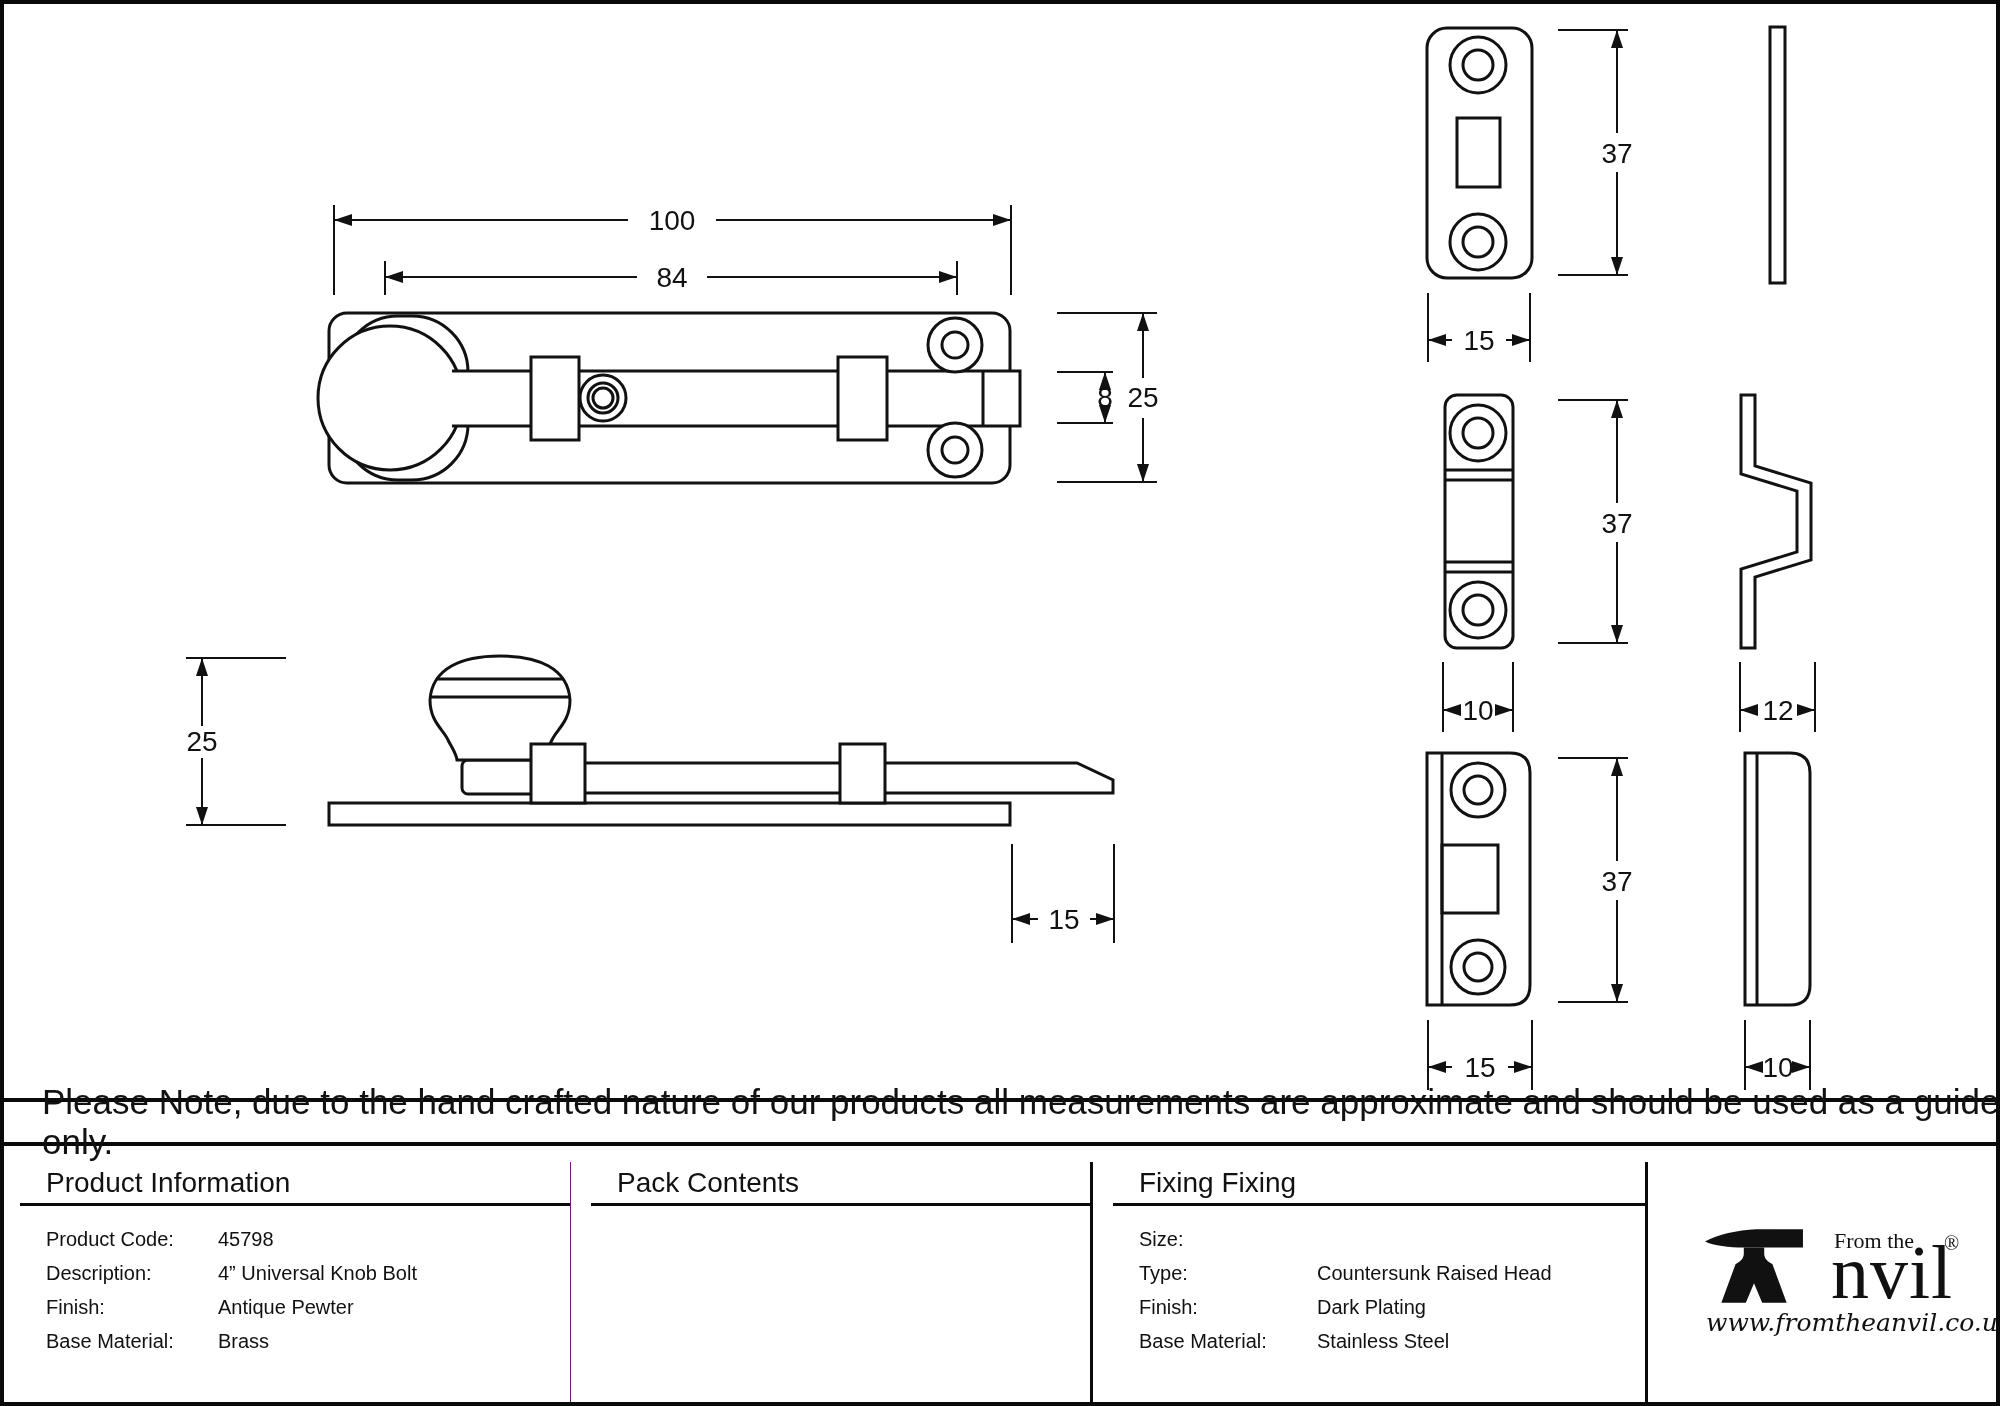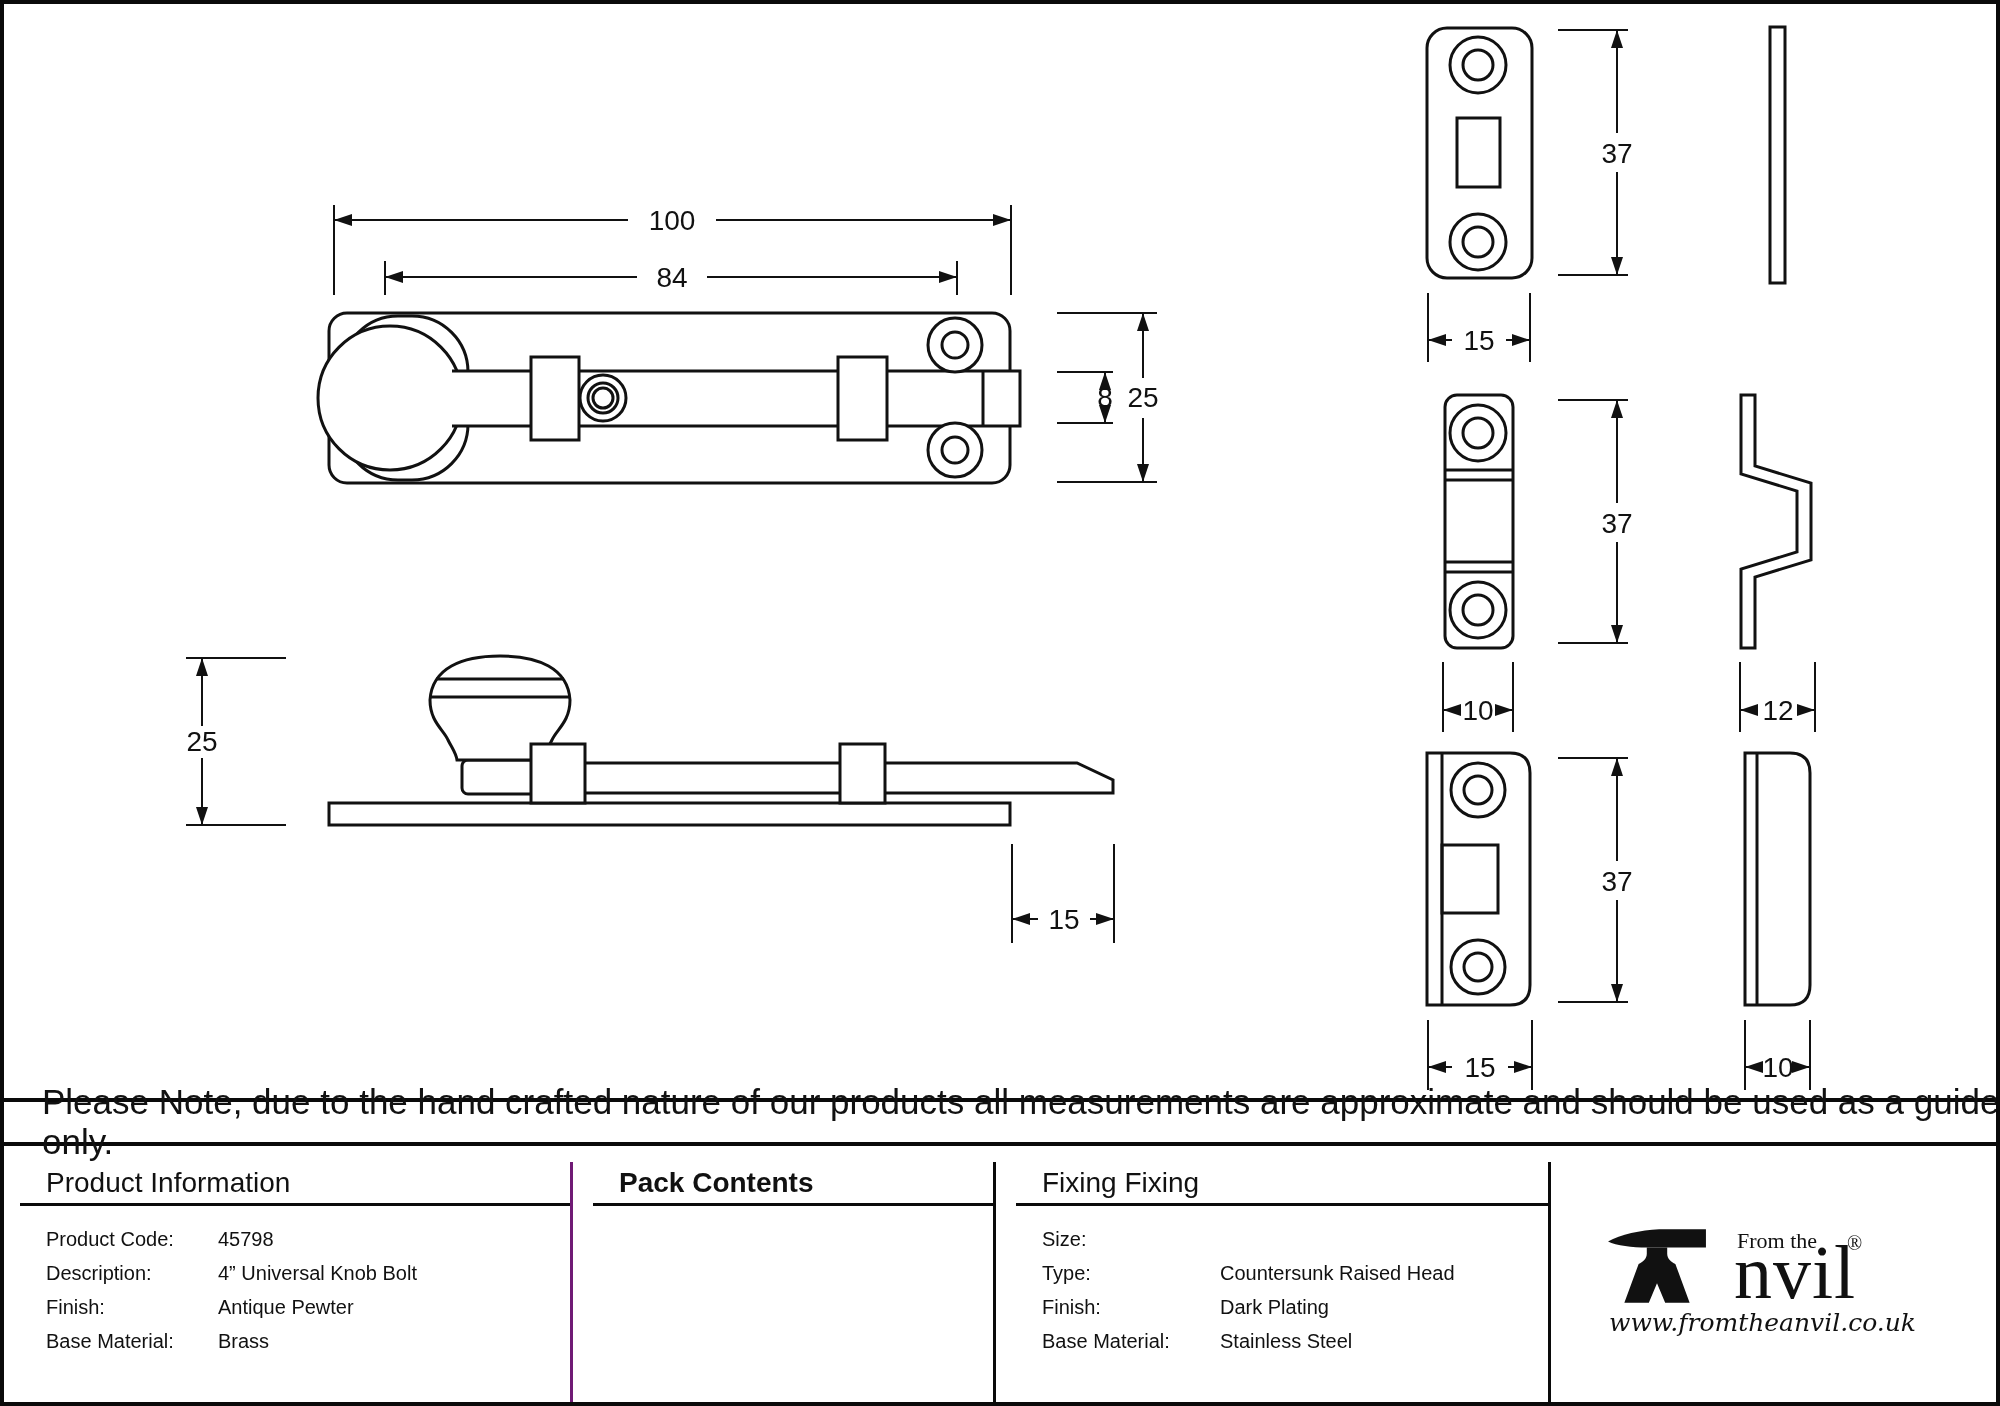--- a/index.html
+++ b/index.html
@@ -11,21 +11,21 @@
   .lnw { stroke:#111; stroke-width:3; fill:#fff; }
   .dim { stroke:#111; stroke-width:2; fill:none; }
   .arr { fill:#111; stroke:none; }
   .dtx { font-family:"Liberation Sans",sans-serif; font-size:28px; fill:#111; }
   .note-bar { position:absolute; left:0; right:0; top:1098px; height:48px; box-sizing:border-box;
               border-top:4px solid #0a0a0a; border-bottom:4px solid #0a0a0a;
               display:flex; align-items:center; padding-left:42px; font-size:35px; }
   .tbl { position:absolute; left:0; right:0; top:1162px; bottom:4px; display:flex; }
   .col { box-sizing:border-box; position:relative;padding-left:20px; }
   .c1 { width:570px; }
-  .c2 { width:423px; border-left:3px solid #701a75;font-weight:bold; }
+  .c2 { width:520px; border-left:1px solid #701a75; }
   .c3 { width:555px; border-left:3px solid #0a0a0a; }
   .c4 { flex:1; border-left:3px solid #0a0a0a; }
   .hdr { height:44px; box-sizing:border-box; border-bottom:3px solid #0a0a0a;
          display:flex; align-items:center; padding-left:26px; font-size:28px; }
   .bdy { padding:16px 0 0 26px; font-size:20px; }
   .kv { height:34px; line-height:34px; display:flex; white-space:nowrap; }
   .kv .k { width:172px; flex:none; }
   .c3 .kv .k { width:178px; }
   .item { height:34px; line-height:34px; white-space:nowrap; }
   

